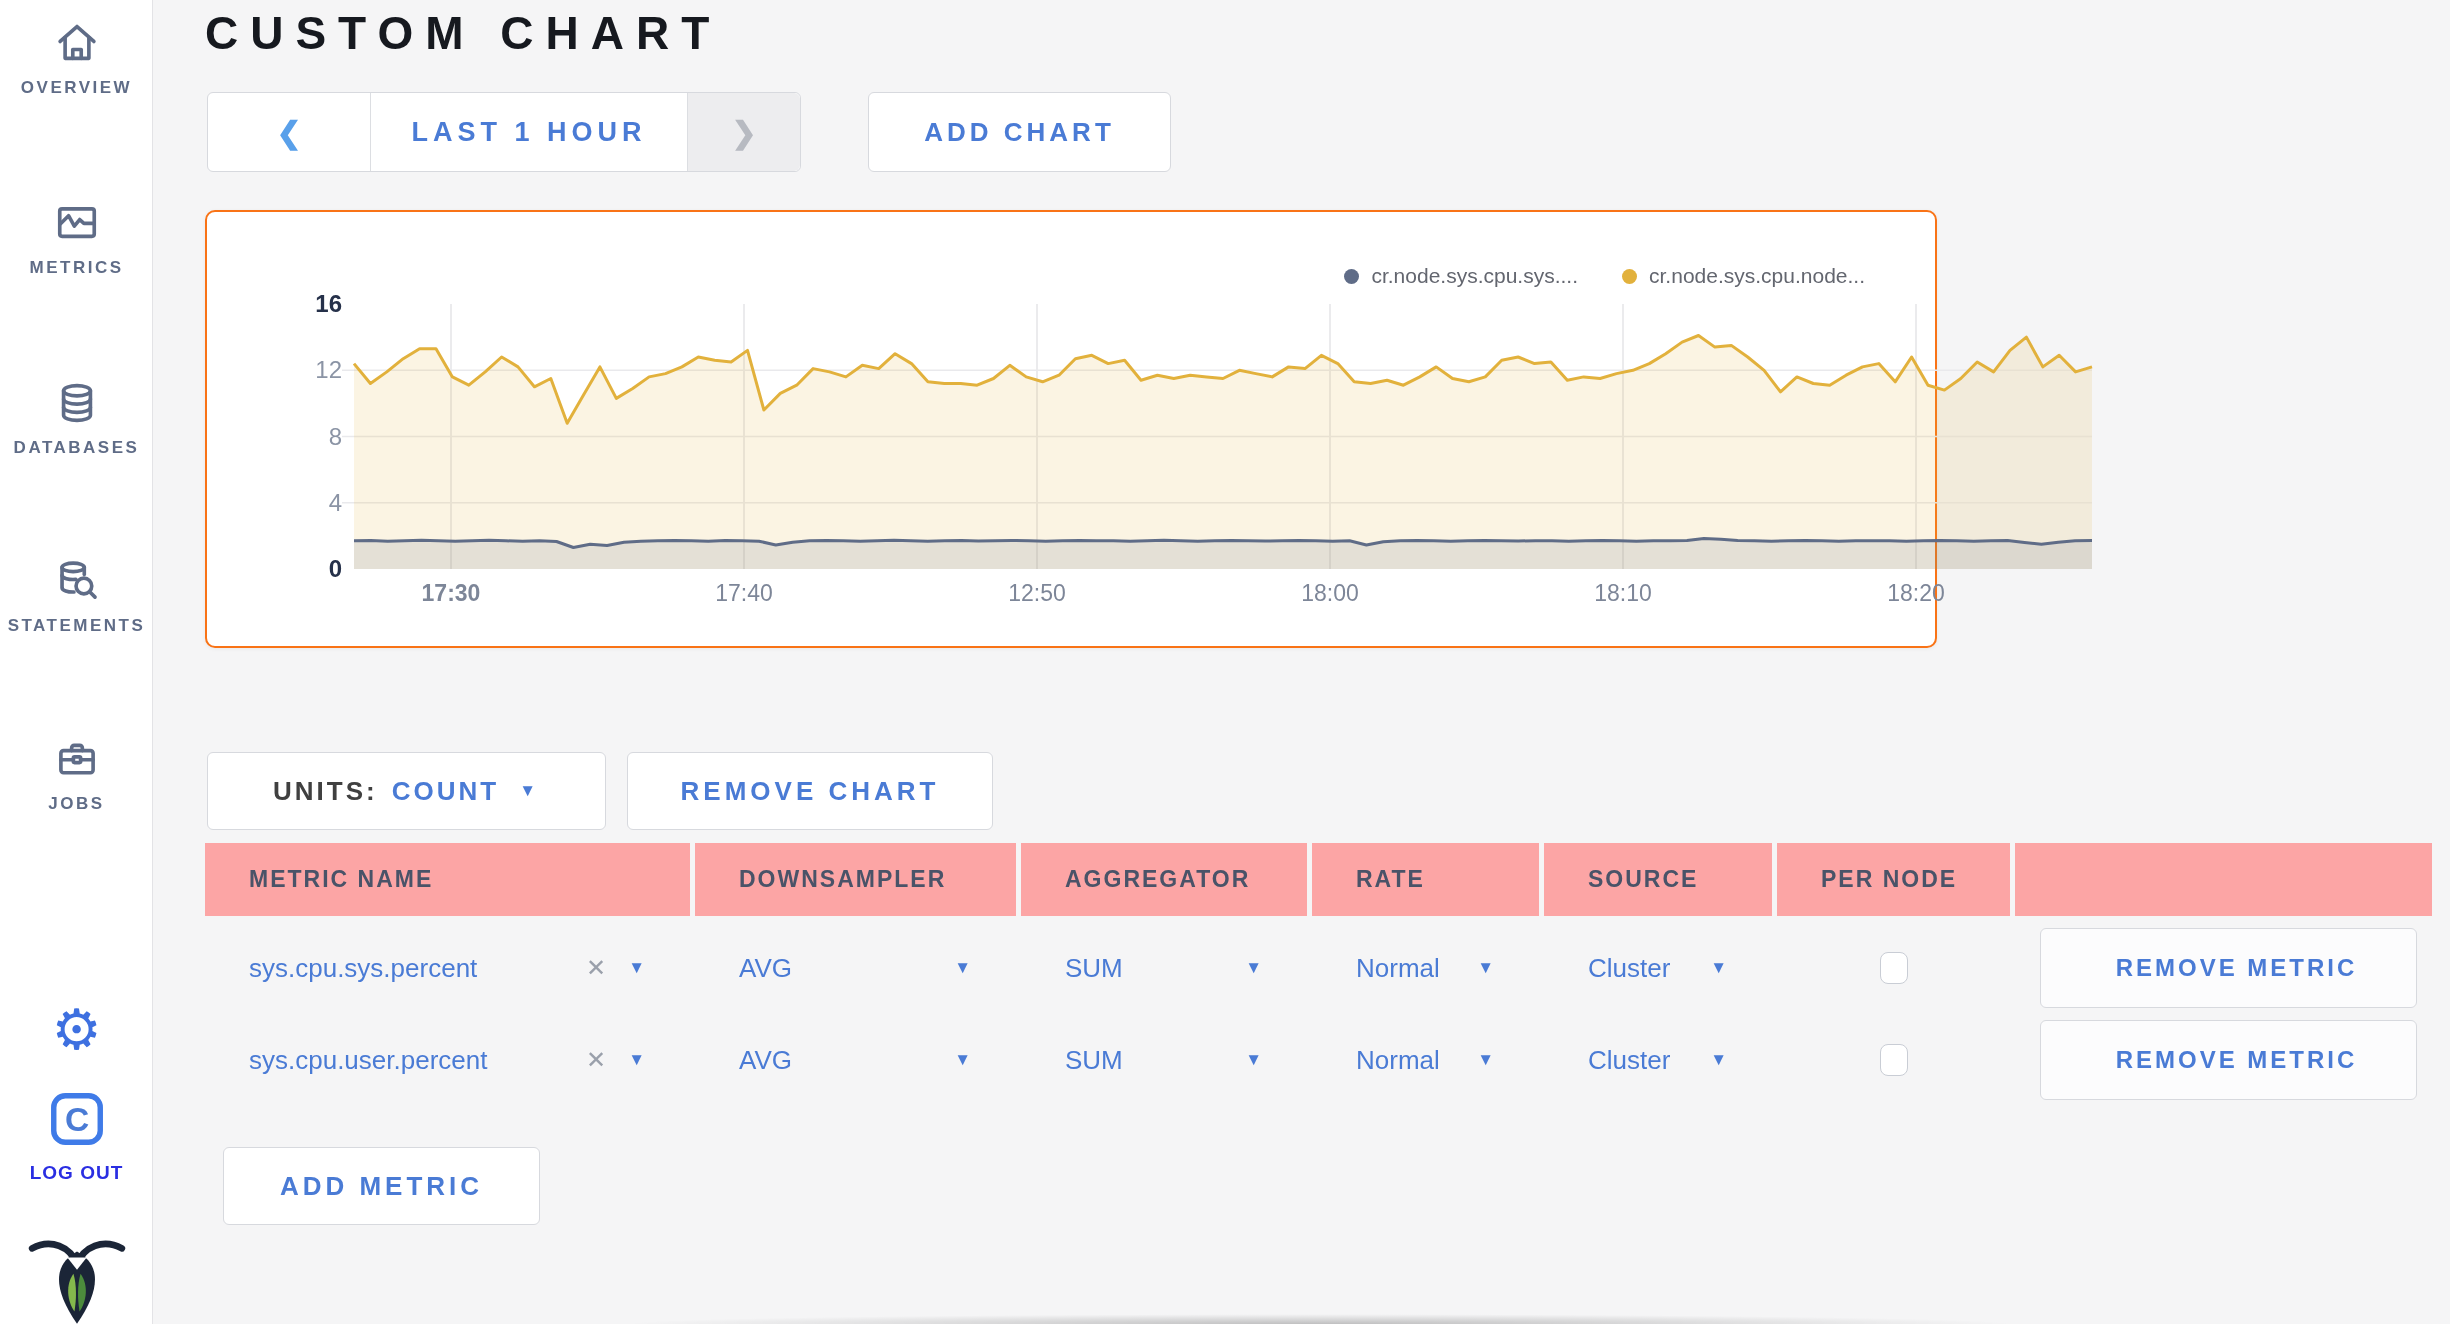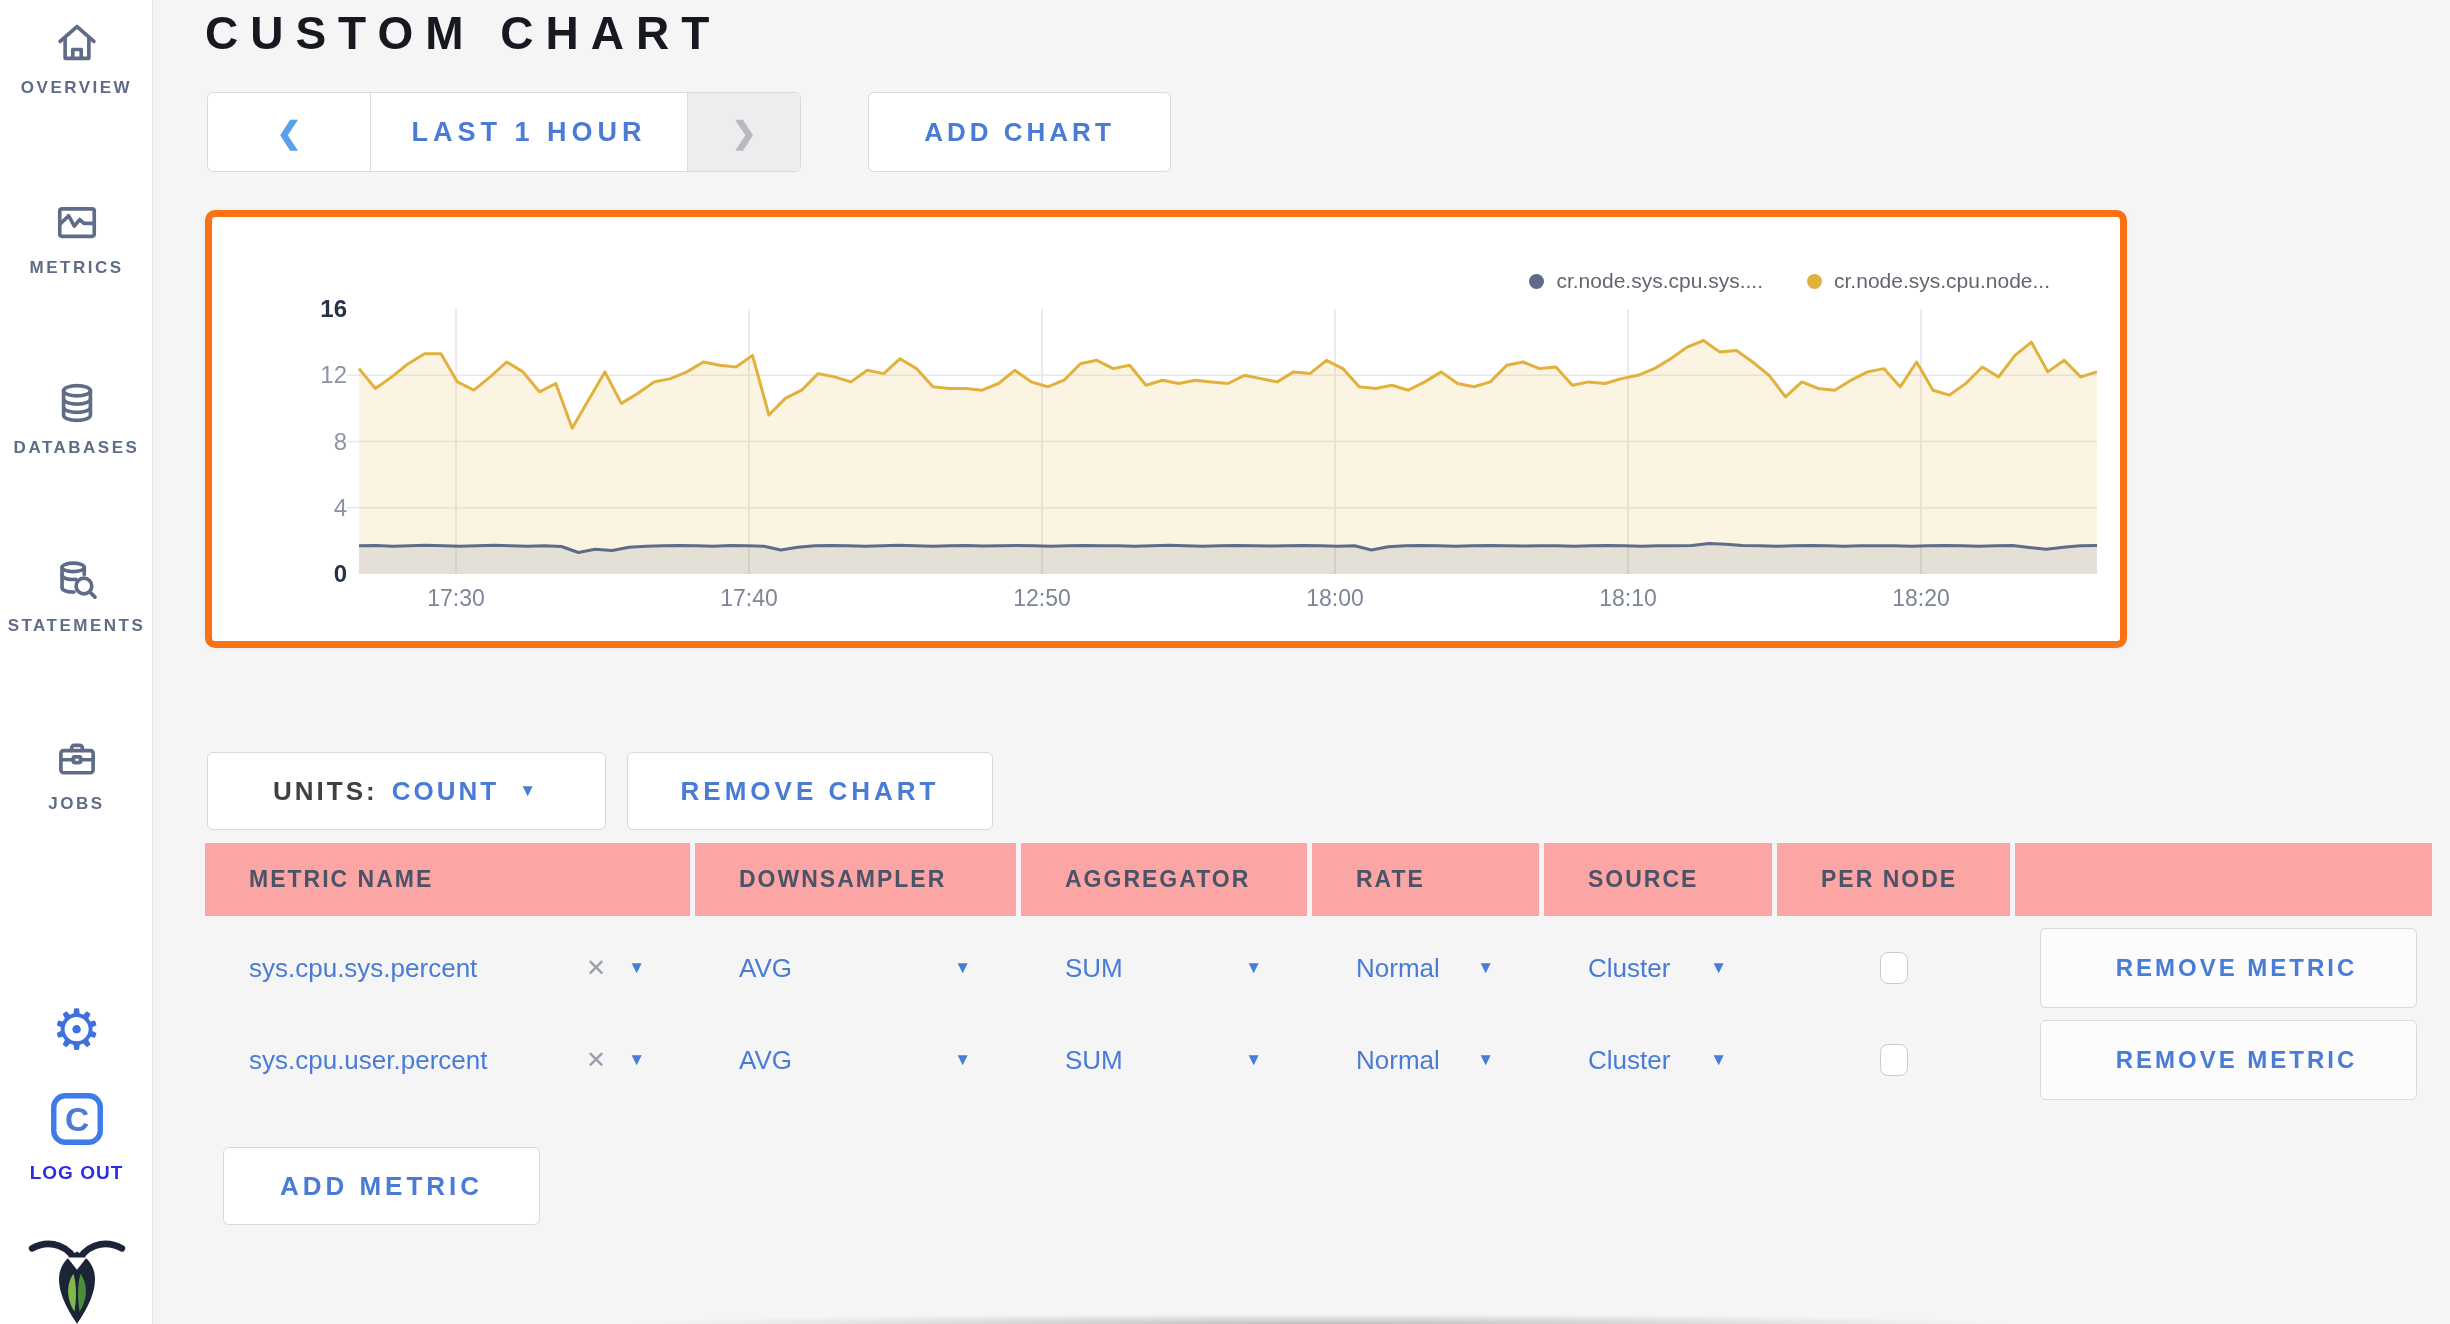--- a/index.html
+++ b/index.html
@@ -30,22 +30,22 @@
   .chev { font-size:30px; font-weight:700; }
   .chev-left { color:#59a0ea; }
   .chev-right { color:#b7bac1; }
 
   .btn { background:#ffffff; border:1px solid #d7d9de; border-radius:6px;
          display:flex; align-items:center; justify-content:center; cursor:pointer;
          font-size:26px; font-weight:700; letter-spacing:4px; color:#4a7bd5; }
   .add-chart-btn { position:absolute; left:868px; top:92px; width:303px; height:80px; }
 
   
-  .chart-card { position:absolute; left:205px; top:210px; width:1922px; height:438px;
-                background:#ffffff; border:7px solid #f97316; border-radius:10px;
+  .chart-card { position:absolute; left:205px; top:210px; width:1732px; height:438px;
+                background:#ffffff; border:2px solid #f97316; border-radius:10px;
                 box-shadow:0 1px 4px rgba(0,0,0,0.05); }
   .legend { position:absolute; top:52px; right:70px; display:flex; gap:44px; }
   .legend-item { display:flex; align-items:center; gap:12px; }
   .legend-dot { width:15px; height:15px; border-radius:50%; }
   .legend-text { font-size:21px; color:#63666f; }
   #chart-svg { position:absolute; left:0; top:0; }
   .ytick { position:absolute; left:40px; width:95px; text-align:right; font-size:24px;
            color:#8b94a5; transform:translateY(-50%); }
   .ytick.end { color:#26314a; font-weight:700; }
   .xtick { position:absolute; width:120px; text-align:center; font-size:23px; color:#7d8698;
@@ -216,21 +216,21 @@
         <polyline points="147.0,151.6 163.4,171.5 179.8,159.9 196.2,146.7 212.6,136.7 229.0,136.7 245.4,164.9 261.8,173.2 278.2,159.9 294.6,145.0 311.0,154.9 327.4,174.8 343.8,166.5 360.2,211.3 376.5,183.1 392.9,154.9 409.3,186.4 425.7,176.5 442.1,164.9 458.5,161.6 474.9,154.9 491.3,145.0 507.7,148.3 524.1,150.0 540.5,138.4 556.9,198.0 573.3,181.4 589.7,173.2 606.1,156.6 622.5,159.9 638.9,164.9 655.3,153.3 671.7,156.6 688.1,141.7 704.5,151.6 720.9,169.8 737.3,171.5 753.7,171.5 770.1,173.2 786.5,166.5 802.8,153.3 819.2,164.9 835.6,169.8 852.0,163.2 868.4,146.7 884.8,143.3 901.2,151.6 917.6,148.3 934.0,168.2 950.4,163.2 966.8,166.5 983.2,163.2 999.6,164.9 1016.0,166.5 1032.4,158.3 1048.8,161.6 1065.2,164.9 1081.6,154.9 1098.0,156.6 1114.4,143.3 1130.8,151.6 1147.2,169.8 1163.6,171.5 1180.0,168.2 1196.4,173.2 1212.8,164.9 1229.2,154.9 1245.5,166.5 1261.9,169.8 1278.3,164.9 1294.7,148.3 1311.1,145.0 1327.5,151.6 1343.9,150.0 1360.3,168.2 1376.7,164.9 1393.1,166.5 1409.5,161.6 1425.9,158.3 1442.3,151.6 1458.7,141.7 1475.1,130.1 1491.5,123.5 1507.9,135.1 1524.3,133.4 1540.7,145.0 1557.1,158.3 1573.5,179.8 1589.9,164.9 1606.3,171.5 1622.7,173.2 1639.1,163.2 1655.5,154.9 1671.8,151.6 1688.2,169.8 1704.6,145.0 1721.0,173.2 1737.4,178.1 1753.8,166.5 1770.2,150.0 1786.6,159.9 1803.0,138.4 1819.4,125.1 1835.8,154.9 1852.2,143.3 1868.6,159.9 1885.0,154.9" fill="none" stroke="#e2b13c" stroke-width="3" stroke-linejoin="round"></polyline>
         <polyline points="147.0,328.8 163.9,328.5 180.7,329.2 197.6,328.8 214.5,328.2 231.4,328.8 248.2,329.3 265.1,328.8 282.0,328.3 298.9,328.8 315.7,329.2 332.6,328.7 349.5,329.5 366.4,335.5 383.2,332.2 400.1,333.5 417.0,330.2 433.9,329.2 450.7,328.8 467.6,328.5 484.5,328.8 501.3,329.2 518.2,328.5 535.1,328.8 552.0,329.2 568.8,333.0 585.7,330.2 602.6,328.8 619.5,328.5 636.3,328.8 653.2,329.2 670.1,328.8 687.0,328.3 703.8,328.8 720.7,329.2 737.6,328.8 754.5,328.5 771.3,329.0 788.2,328.8 805.1,328.5 822.0,328.8 838.8,329.2 855.7,328.8 872.6,328.5 889.4,328.8 906.3,328.8 923.2,329.2 940.1,328.8 956.9,328.3 973.8,328.8 990.7,329.2 1007.6,328.8 1024.4,328.5 1041.3,328.8 1058.2,329.0 1075.1,328.8 1091.9,328.5 1108.8,328.8 1125.7,329.2 1142.6,328.8 1159.4,333.0 1176.3,329.7 1193.2,328.8 1210.0,328.5 1226.9,328.8 1243.8,329.2 1260.7,328.8 1277.5,328.5 1294.4,328.8 1311.3,329.0 1328.2,328.7 1345.0,328.8 1361.9,329.2 1378.8,328.8 1395.7,328.5 1412.5,328.8 1429.4,329.2 1446.3,328.7 1463.2,328.8 1480.0,328.5 1496.9,326.4 1513.8,327.2 1530.7,328.5 1547.5,328.8 1564.4,329.2 1581.3,328.8 1598.1,328.5 1615.0,328.8 1631.9,329.2 1648.8,328.8 1665.6,328.7 1682.5,328.8 1699.4,329.2 1716.3,328.8 1733.1,328.5 1750.0,328.8 1766.9,329.2 1783.8,328.8 1800.6,328.5 1817.5,330.5 1834.4,332.2 1851.3,330.2 1868.1,328.8 1885.0,328.5" fill="none" stroke="#5f6c87" stroke-width="3" stroke-linejoin="round"></polyline>
       </svg>
 
     <div class="ytick end" style="top:92px;">16</div>
     <div class="ytick" style="top:158px;">12</div>
     <div class="ytick" style="top:225px;">8</div>
     <div class="ytick" style="top:291px;">4</div>
     <div class="ytick end" style="top:357px;">0</div>
 
-    <div class="xtick" style="left:184px;">17:30</div>
+    <div class="xtick" style="left:184px;font-weight:bold;">17:30</div>
     <div class="xtick" style="left:477px;">17:40</div>
     <div class="xtick" style="left:770px;">12:50</div>
     <div class="xtick" style="left:1063px;">18:00</div>
     <div class="xtick" style="left:1356px;">18:10</div>
     <div class="xtick" style="left:1649px;">18:20</div>
   </section>
 
   <button class="btn units-btn">
     <span class="units-label">UNITS:</span>
     <span class="units-value">COUNT</span>

